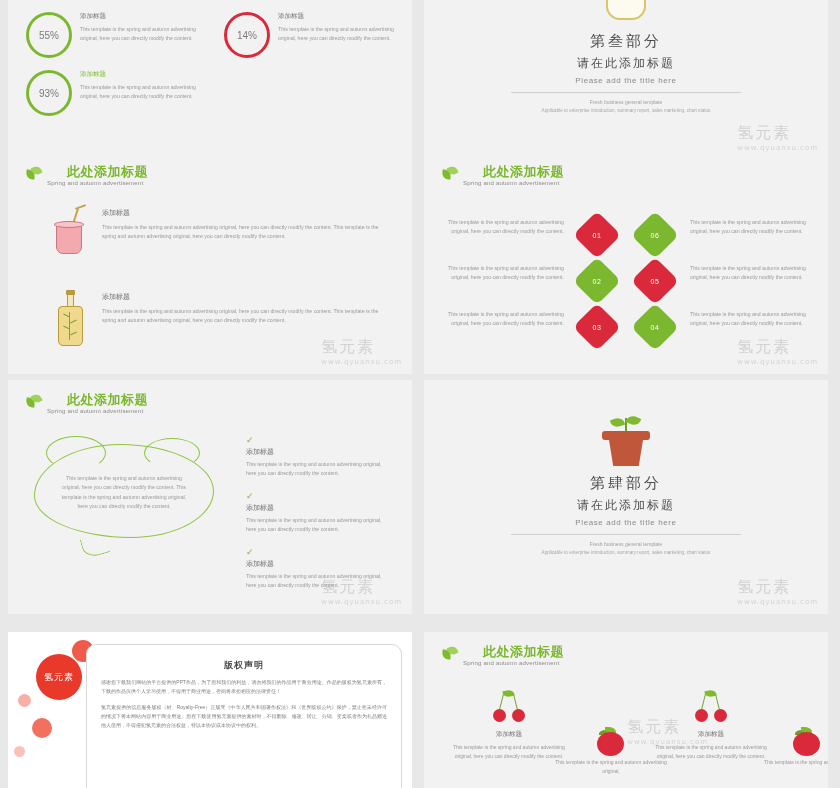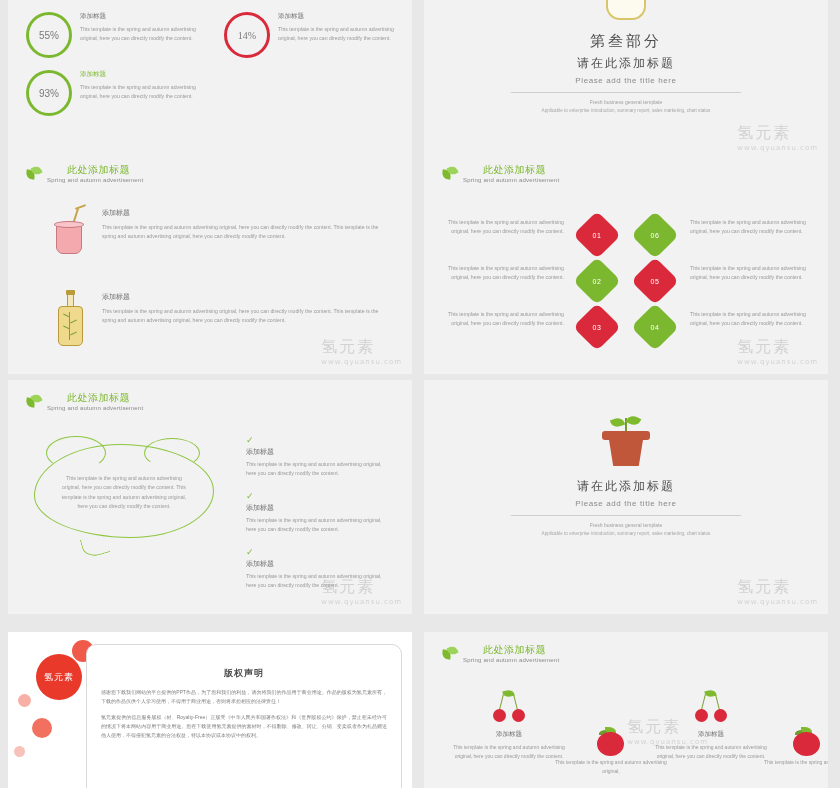--- a/index.html
+++ b/index.html
@@ -32,21 +32,21 @@
   .hdr .leaf { width: 16px; height: 16px; position: relative; margin-top: 2px;}
   .hdr .leaf span {
     position: absolute; display:block;
     width: 9px; height: 9px;
     border-radius: 0 70% 0 70%;
     background: #8cc63f;
   }
   .hdr .leaf span.l1 { left: 0; top: 4px; transform: rotate(10deg); background:#7fba2e;}
   .hdr .leaf span.l2 { left: 6px; top: 0px; transform: rotate(-30deg); background:#9ed35a;}
   .hdr .txt { line-height: 1.25; }
-  .hdr .t1 { font-size: 10px; color: #7cb82f; font-weight: normal; letter-spacing: .5px; padding-left: 20px;}
+  .hdr .t1 { font-size: 13px; color: #7cb82f; font-weight: bold; letter-spacing: .5px; padding-left: 20px;}
   .hdr .t2 { font-size: 6px; color: #8a8a8a; letter-spacing: .2px; }
 
   .wm {
     position: absolute;
     right: 10px; bottom: 8px;
     font-size: 16px;
     color: rgba(170,170,170,.45);
     letter-spacing: 2px;
     font-family: "DejaVu Sans", sans-serif;
   }
@@ -62,21 +62,21 @@
   .s1 { left: 8px; top: -62px; width: 404px; height: 222px; }
   .donut-row { position: absolute; display: flex; gap: 0; }
   .stat { display: flex; align-items: flex-start; }
   .ring {
     width: 46px; height: 46px; border-radius: 50%;
     display: flex; align-items: center; justify-content: center;
     font-size: 10px;
     flex: none;
   }
   .ring.green { border: 3px solid #7cb82f; color: #7a7a7a; }
-  .ring.red { border: 3px solid #d9293b; color: #7a7a7a; font-family: Liberation Serif, serif; }
+  .ring.red { border: 3px solid #d9293b; color: #7a7a7a; }
   .stat .cap { margin-left: 8px; width: 120px; }
   .stat .cap .lbl { font-size: 6.5px; color: #6f6f6f; margin-bottom: 4px; }
   .stat .cap .lbl.red { color: #d9293b; }
   .stat .cap .lbl.green { color: #7cb82f; }
 
   
   .s2 { left: 424px; top: -62px; width: 404px; height: 222px; }
   .cover { position:absolute; left:0; right:0; text-align:center; }
   .cover .big {
     font-size: 15px; color: #4d4d4d; letter-spacing: 3px;
@@ -222,21 +222,21 @@
     background: #e8392b; color: #fff;
     display: flex; align-items: center; justify-content: center;
     font-size: 9px; letter-spacing: 1px;
   }
   .dot { position: absolute; border-radius: 50%; }
   .panel {
     position: absolute; left: 78px; top: 12px; right: 10px; bottom: -6px;
     border: 1px solid #d8d8d8; border-radius: 10px; background: #fff;
   }
   .panel h3 {
-    margin: 8px; text-align: center; padding-top: 14px;
+    margin: 0; text-align: center; padding-top: 14px;
     font-size: 9px; color: #4d4d4d; letter-spacing: 1px; font-weight: bold;
   }
   .panel p {
     margin: 6px 14px 0; font-size: 5px; color: #7d7d7d; line-height: 1.85;
     text-align: justify;
   }
 
   
   .s8 { left: 424px; top: 632px; width: 404px; height: 160px; }
   .fruit-col { position: absolute; width: 118px; text-align: center; }
@@ -440,20 +440,21 @@
 
   <div class="slide s6">
     <div class="pot" style="top:36px;">
       <div class="stem"></div>
       <div class="lf" style="left:12px; top:2px; transform:rotate(-20deg);"></div>
       <div class="lf" style="left:28px; top:0px; transform:rotate(25deg) scaleX(-1);"></div>
       <div class="prim"></div>
       <div class="p"></div>
     </div>
     <div class="cover" style="top:94px;">
+      <div class="big">第肆部分</div>
       <div class="mid">请在此添加标题</div>
       <div class="en">Please add the title here</div>
       <div class="rule"></div>
       <div class="s1t">Fresh business general template</div>
       <div class="s2t">Applicable to enterprise introduction, summary report, sales marketing, chart status</div>
     </div>
     <div class="wm">
       <span>氢元素</span>
       <small>www.qyuansu.com</small>
     </div>

